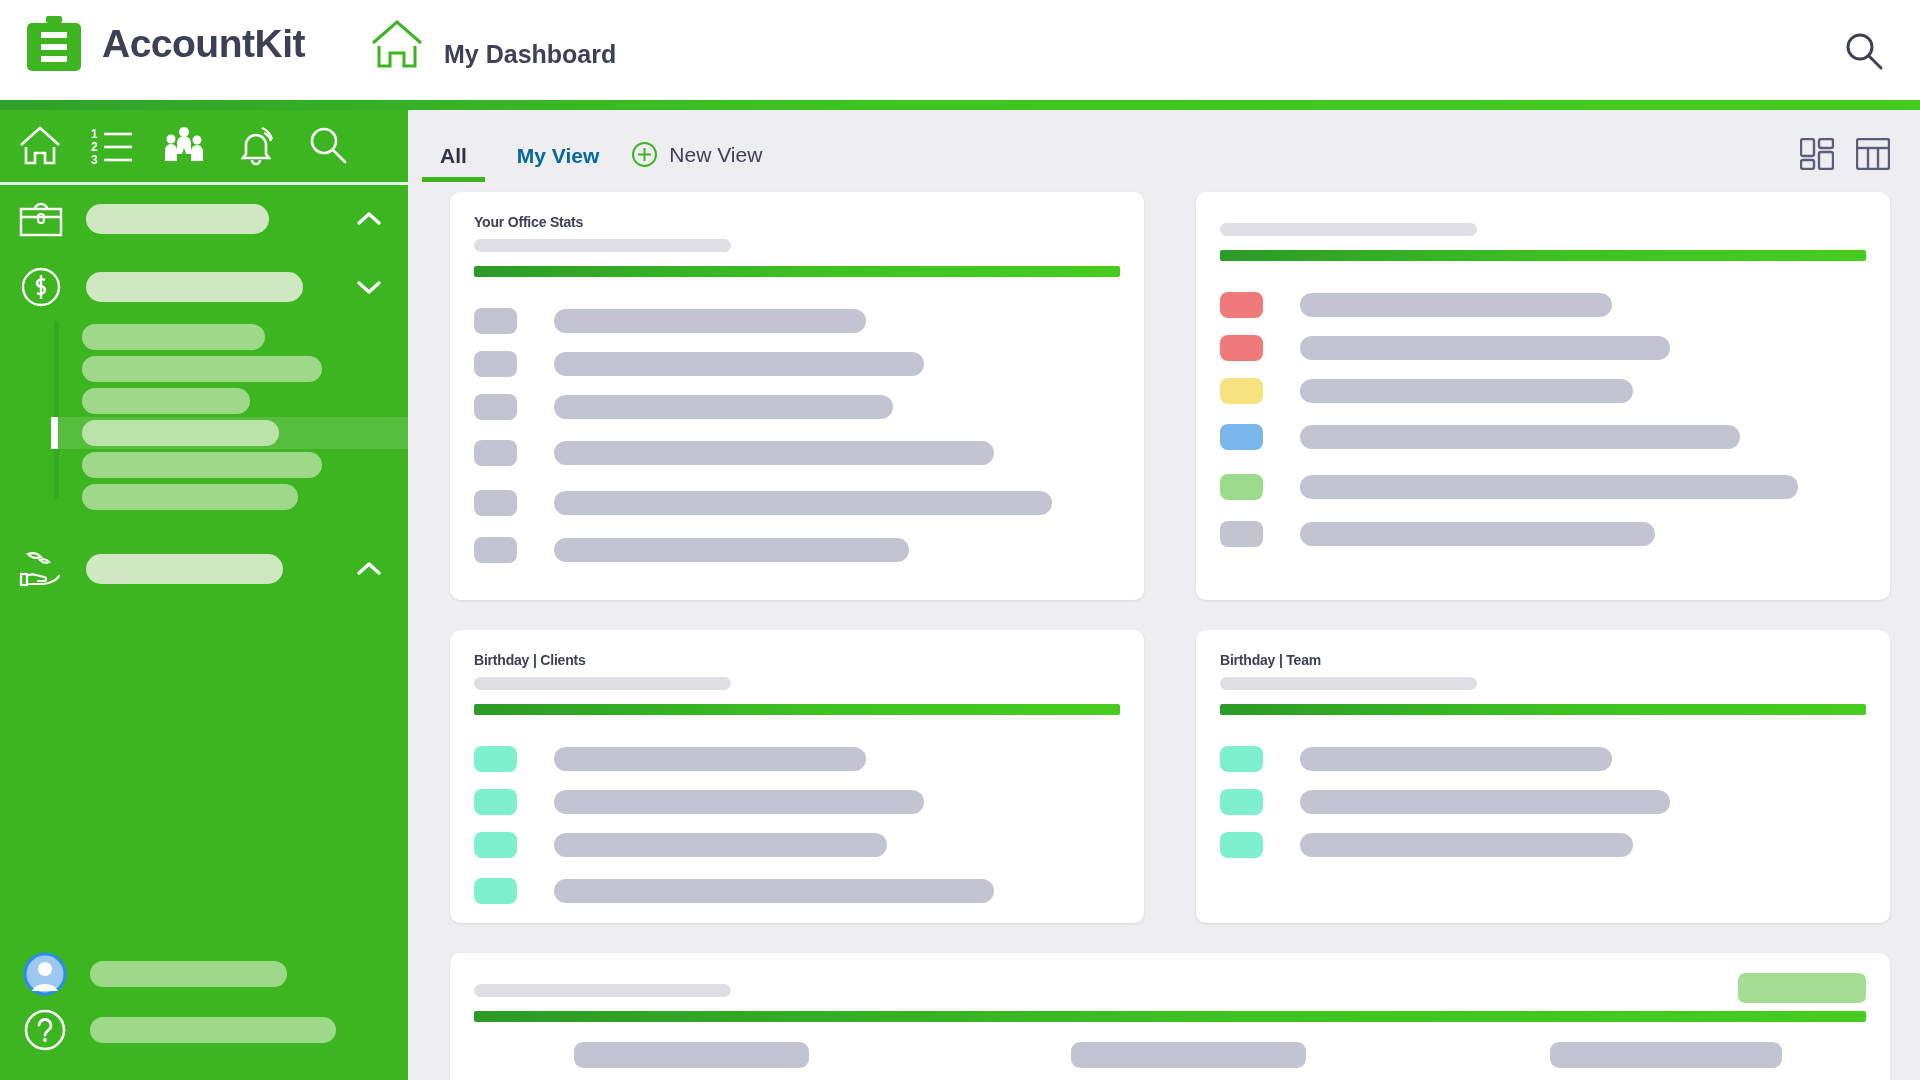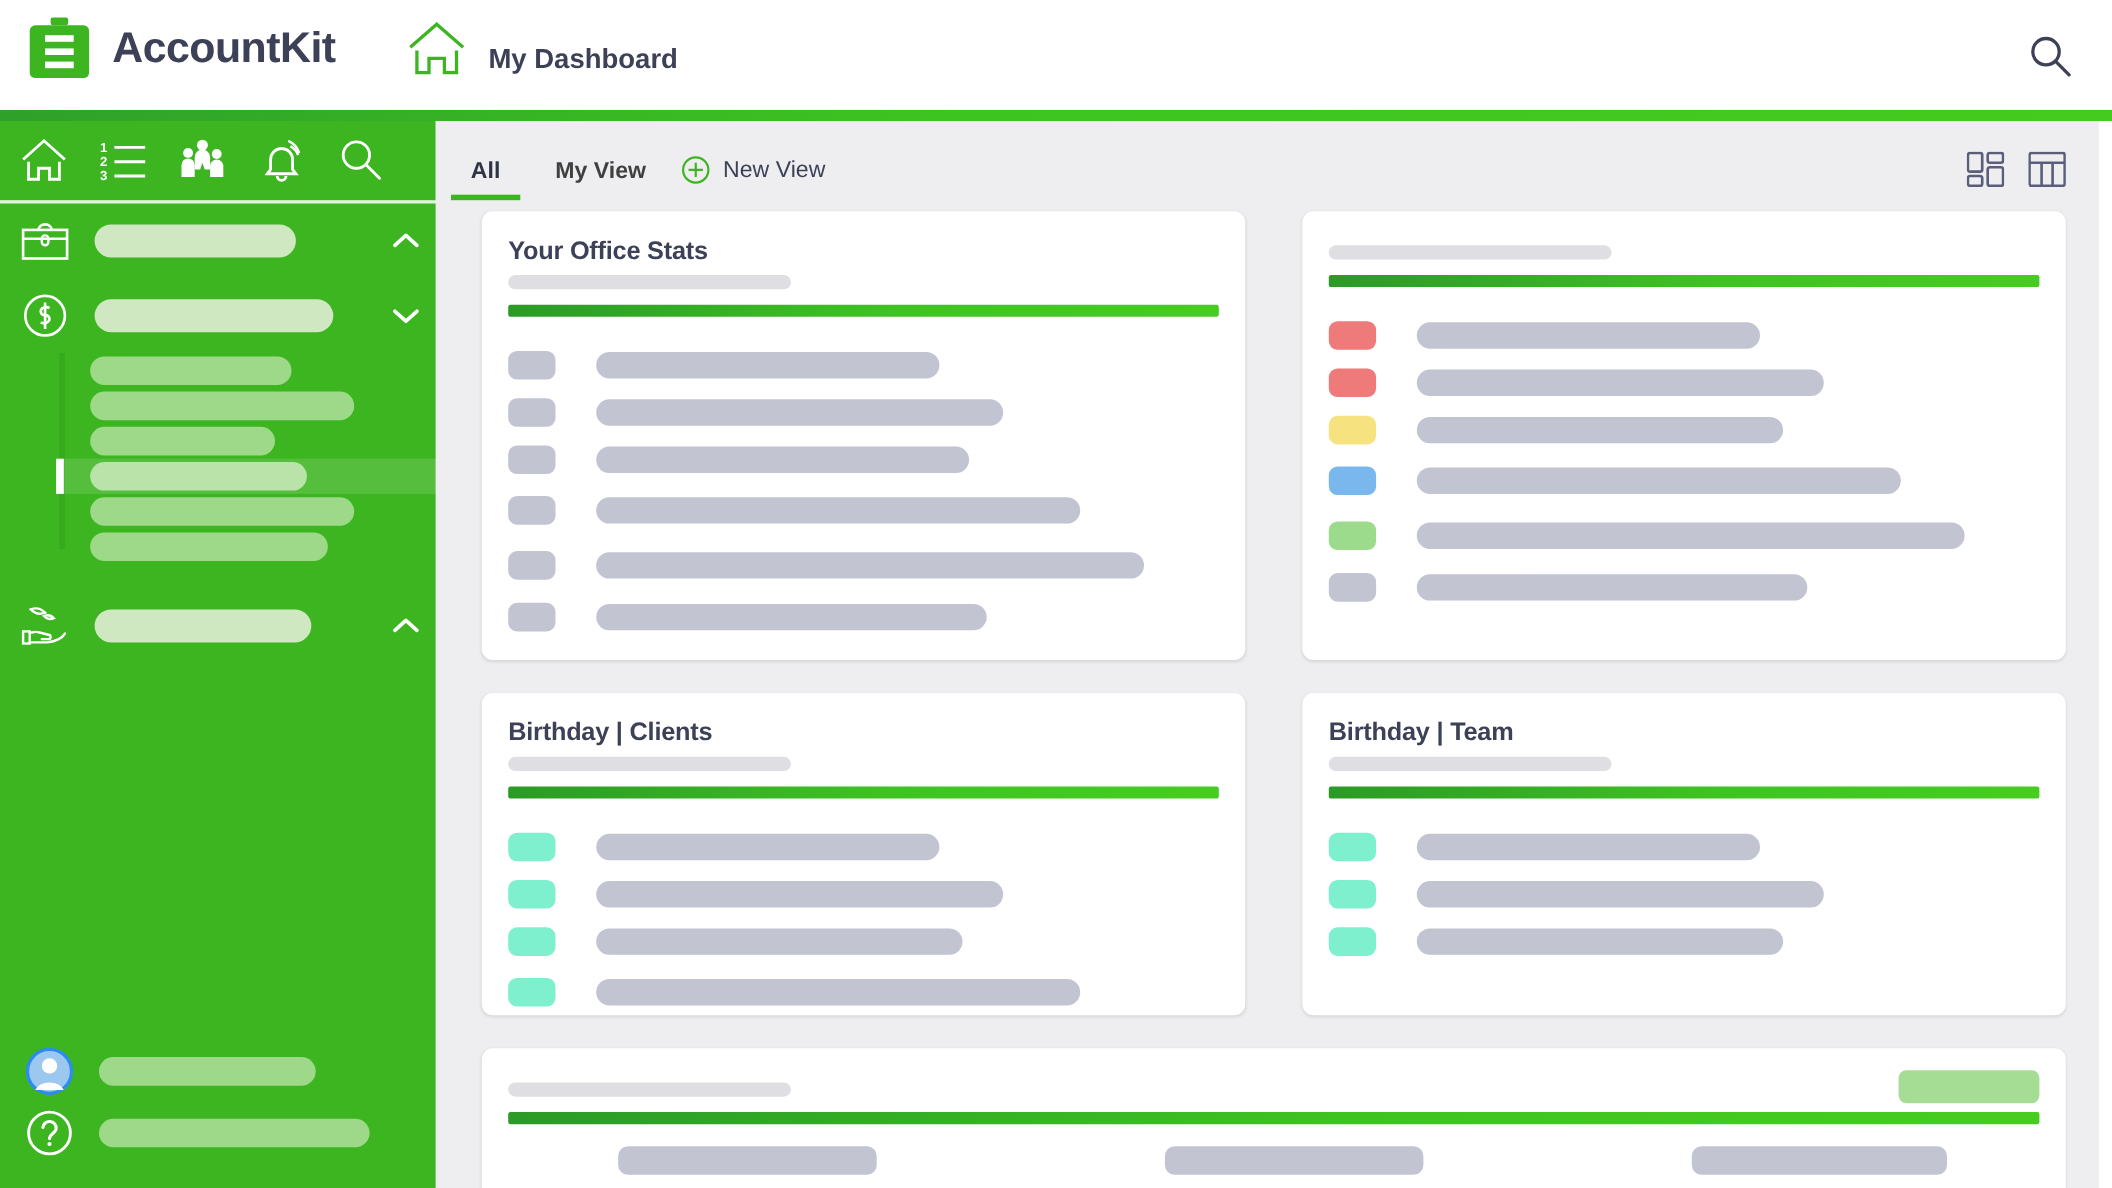--- a/index.html
+++ b/index.html
@@ -97,32 +97,32 @@
   .side-bottom { position: absolute; left: 0; bottom: 22px; width: 408px; }
   .side-bottom .brow {
     display: flex; align-items: center;
     height: 56px; padding-left: 22px; cursor: pointer;
   }
   .side-bottom .brow .bic { width: 46px; height: 46px; flex: 0 0 auto; }
   .side-bottom .brow .skel { margin-left: 22px; background: #9ed98a; height: 26px; }
 
   
   .main {
-    position: absolute; top: 110px; left: 396px;
+    position: absolute; top: 110px; left: 408px;
     width: 1512px; height: 970px;
     background: #eeeef0;
     overflow: hidden;
   }
   .tabbar {
     height: 72px; width: 100%;
     display: flex; align-items: flex-end; position: relative;
     background: #eeeef0;
   }
   .tab {
-    font-size: 21px; font-weight: bold; color: #404040;
+    font-size: 21px; font-weight: bold; color: #0369a1;
     padding: 0 18px 14px 18px; margin-left: 14px;
     cursor: pointer; position: relative;
   }
   .tab.sel { color: #2f3346; }
   .tab.sel::after {
     content: ""; position: absolute; left: 0; right: 0; bottom: 0;
     height: 5px; background: #3cb521;
   }
   .newview {
     display: flex; align-items: center; gap: 11px;
@@ -151,21 +151,21 @@
   }
   .card.stats { height: 408px; }
   .card.actions { height: 408px; }
   .card.bday { height: 293px; }
   .card.wide {
     grid-column: 1 / span 2;
     height: 180px;
     padding-bottom: 0;
   }
   .card-title {
-    font-size: 23px; font-weight: bold; color: #3d4157;
+    font-size: 14px; font-weight: bold; color: #3d4157;
     letter-spacing: -0.2px;
   }
   .card-sub {
     margin-top: 9px; height: 13px; width: 257px;
     border-radius: 7px; background: #dfdfe3;
   }
   .card-bar {
     margin-top: 14px; height: 11px; border-radius: 2px;
     background: linear-gradient(90deg,#2b9a27 0%,#3ec421 55%,#46cd1f 100%);
   }

